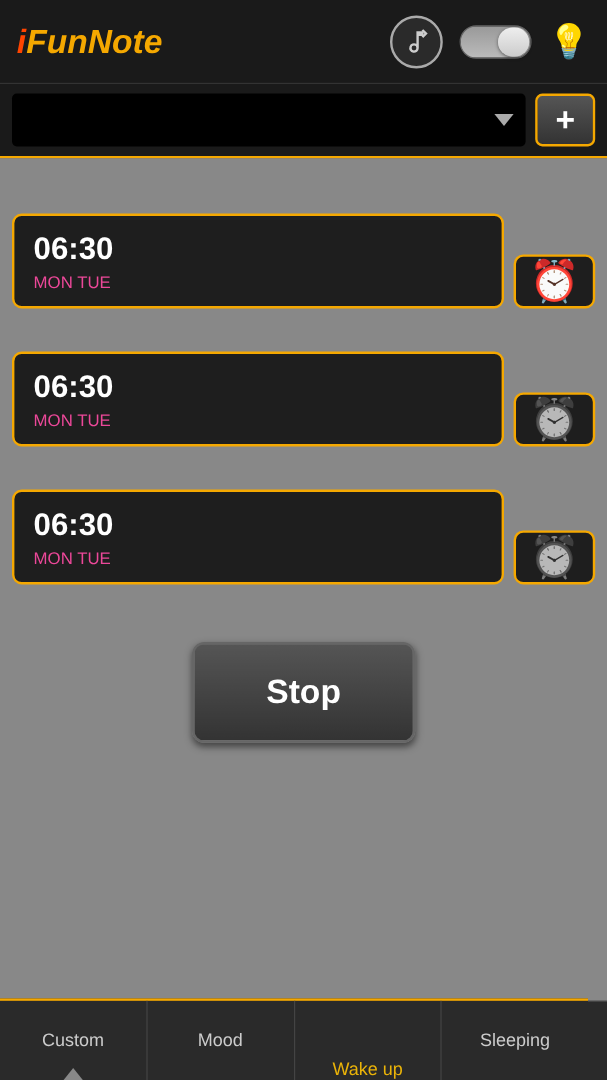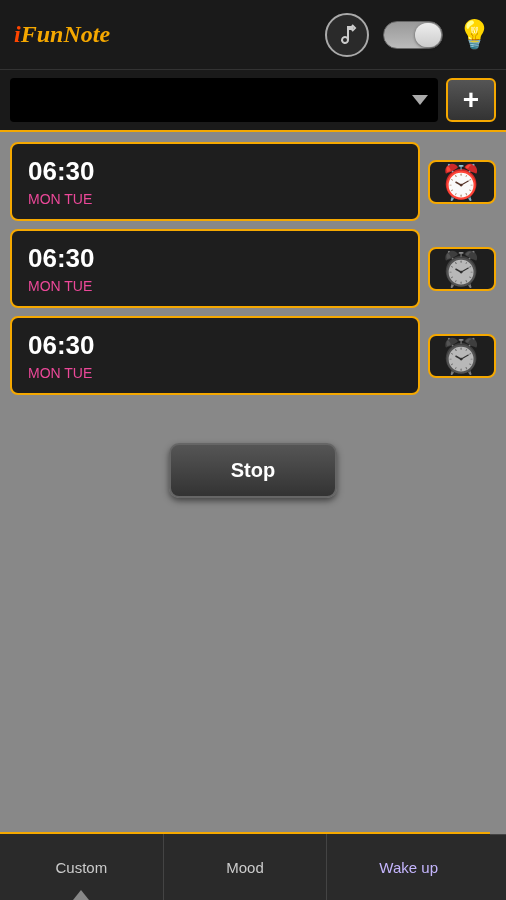--- a/index.html
+++ b/index.html
@@ -18,24 +18,23 @@
       background: #1a1a1a;
       height: 70px;
       display: flex;
       align-items: center;
       justify-content: space-between;
       padding: 0 14px;
       border-bottom: 1px solid #333;
     }
 
     .app-title {
-      font-size: 24px;
+      font-size: 28px;
       font-weight: bold;
       font-style: italic;
-      font-family: Liberation Serif, serif;
     }
 
     .app-title span.i-letter { color: #ff4500; }
     .app-title span.rest { color: #f5a800; }
 
     .header-icons {
       display: flex;
       align-items: center;
       gap: 14px;
     }
@@ -127,21 +126,22 @@
       background: #888;
       padding: 10px;
       flex: 1;
     }
 
     
     .alarm-item {
       display: flex;
       gap: 8px;
       margin-bottom: 8px;
-      align-items: center;
+      align-items: flex-end;
+      margin-top: 36px;
     }
 
     .alarm-info {
       flex: 1;
       background: #1e1e1e;
       border: 2px solid #f5a800;
       border-radius: 8px;
       padding: 12px 16px;
       cursor: pointer;
     }
@@ -188,23 +188,23 @@
       display: flex;
       justify-content: center;
       align-items: center;
       padding: 40px 0 30px;
     }
 
     .stop-button {
       background: linear-gradient(to bottom, #555, #333);
       border: 2px solid #666;
       border-radius: 10px;
-      padding: 14px 60px;
+      padding: 24px 60px;
       color: #fff;
-      font-size: 20px;
+      font-size: 28px;
       font-weight: bold;
       cursor: pointer;
       box-shadow: 0 3px 6px rgba(0,0,0,0.5);
     }
 
     
     .player-controls {
       background: #2a2a2a;
       padding: 16px 10px;
       display: flex;
@@ -253,21 +253,22 @@
       color: #ccc;
       border-right: 1px solid #444;
       position: relative;
     }
 
     .tab-item:last-child {
       border-right: none;
     }
 
     .tab-item.active {
-      color: #c4b5fd;
+      color: #eab308;
+      justify-content: flex-end;
     }
 
     .content-wrapper {
       background: #888;
       height: calc(900px - 70px - 60px - 68px);
       overflow: hidden;
     }
   </style>
 </head>
 <body>
@@ -388,13 +389,16 @@
   <div class="tab-item">
     <span>Custom</span>
     <div style="width:0;height:0;border-left:8px solid transparent;border-right:8px solid transparent;border-bottom:10px solid #888;position:absolute;bottom:0;left:50%;transform:translateX(-50%);"></div>
   </div>
   <div class="tab-item">
     <span>Mood</span>
   </div>
   <div class="tab-item active">
     <span>Wake up</span>
   </div>
+  <div class="tab-item">
+    <span>Sleeping</span>
+  </div>
 </div>
 
 </body></html>

